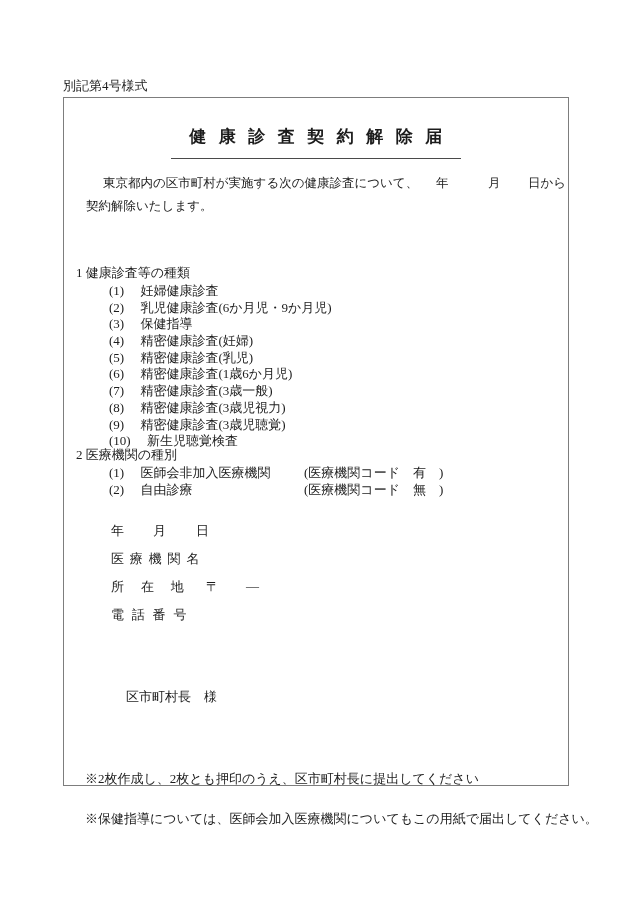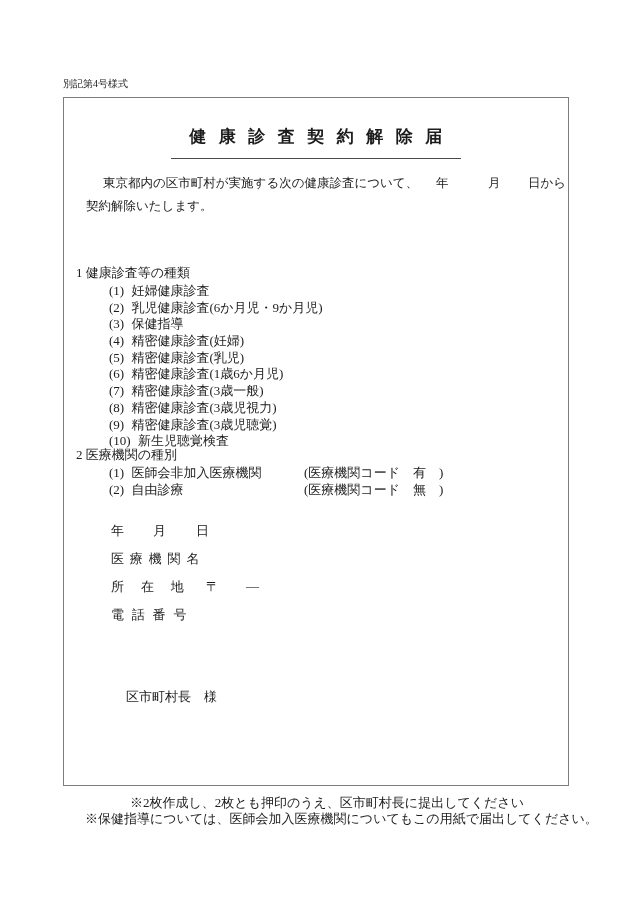--- a/index.html
+++ b/index.html
@@ -8,21 +8,21 @@
     width: 630px;
     height: 903px;
     background: #ffffff;
     font-family: "Liberation Serif", "DejaVu Serif", serif;
     color: #1c1c1c;
     font-size: 13px;
     overflow: hidden;
   }
   .abs { position: absolute; white-space: nowrap; }
 
-  .form-label { position: absolute; left: 63px; top: 77px; font-size: 10px; }
+  .form-label { position: absolute; left: 63px; top: 77px; font-size: 13px; }
 
   .form-box {
     position: absolute;
     left: 63px; top: 97px;
     width: 504px; height: 687px;
     border: 1px solid #7d7d7d;
   }
 
   .title-row {
     position: absolute; left: 0; top: 27px; width: 100%;
@@ -37,21 +37,21 @@
     border-bottom: 1.5px solid #4a4a4a;
     white-space: nowrap;
   }
 
   .row { position: absolute; white-space: nowrap; }
   .intro { font-size: 12.5px; }
   .indent1 { padding-left: 17px; }
 
   .sec-no { display: inline-block; }
   .sec-title { }
-  .item-label { margin-left: 4px; }
+  .item-label { margin-left: 13px; }
 
   .ls-name { letter-spacing: 0.45em; }
   .ls-addr { letter-spacing: 1.3em; }
   .ls-phone { letter-spacing: 0.6em; }
   .ls-founder { letter-spacing: 0.38em; }
 
   .note-line { position: absolute; left: 85px; font-size: 13px; white-space: nowrap; }
 </style>
 </head>
 <body>
@@ -150,16 +150,16 @@
       <span class="abs" style="left:135px;">―</span>
     </div>
 
     <div class="row ls-phone" style="left:47px; top:508px;">電話番号</div>
 
 
     <div class="row" style="left:62px; top:590px;text-align:right;">区市町村長　様</div>
 
   </div>
 
-  <div class="note-line" style="top:794px;margin-left:45px;">※2枚作成し、2枚とも押印のうえ、区市町村長に提出してください</div>
+  <div class="note-line" style="top:770px;">※2枚作成し、2枚とも押印のうえ、区市町村長に提出してください</div>
   <div class="note-line" style="top:810px;">※保健指導については、医師会加入医療機関についてもこの用紙で届出してください。</div>
 
 </div>
 
 </body></html>

